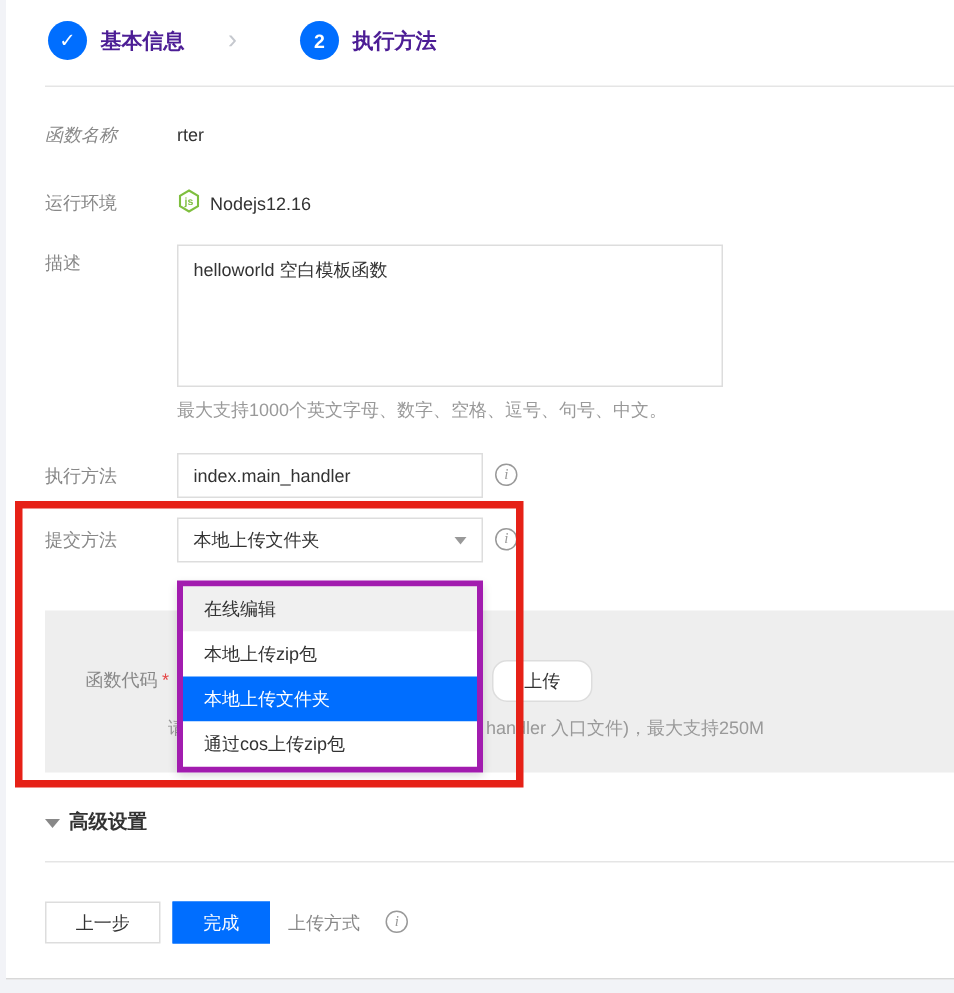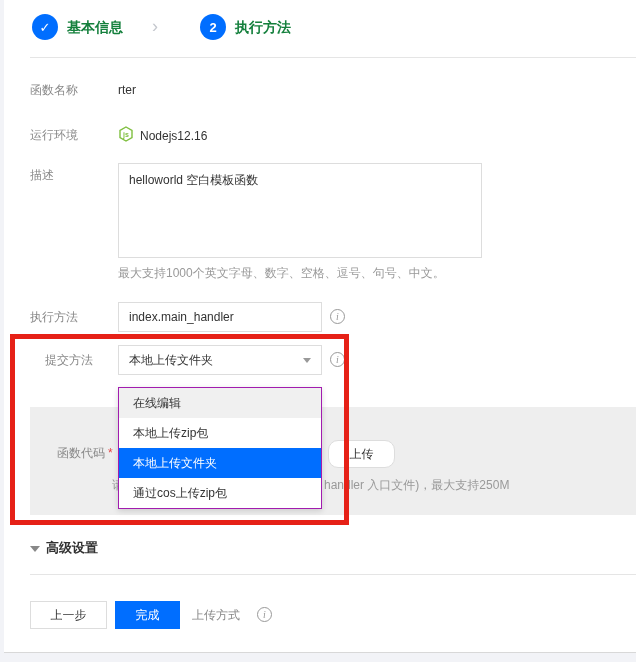--- a/index.html
+++ b/index.html
@@ -18,21 +18,21 @@
   }
   .abs { position:absolute; }
 
   
   .step-circle {
     width:26px; height:26px; border-radius:50%;
     background:#006eff; color:#fff;
     display:flex; align-items:center; justify-content:center;
     font-size:13px; font-weight:bold;
   }
-  .step-label { font-size:14px; font-weight:bold; color:#15803d; line-height:16px; }
+  .step-label { font-size:14px; font-weight:bold; color:#4c1d95; line-height:16px; }
   .step-sep { color:#c5c8ce; font-size:18px; line-height:18px; }
 
   .divider { height:1px; background:#e5e5e5; }
 
   .field-label { color:#888; font-size:12px; line-height:14px; }
   .field-value { color:#333; font-size:12px; line-height:14px; }
   .help-text { color:#999; font-size:12px; line-height:14px; white-space:nowrap; }
 
   textarea.desc {
     width:364px; height:95px; border:1px solid #ddd; background:#fff;
@@ -64,21 +64,21 @@
   .gray-panel { background:#eeeeee; }
 
   .btn {
     display:flex; align-items:center; justify-content:center;
     font-size:12px; cursor:pointer;
   }
   .btn-plain { background:#fff; border:1px solid #ddd; color:#333; }
   .btn-primary { background:#006eff; border:1px solid #006eff; color:#fff; }
 
   .menu {
-    width:204px; background:#fff; border:1px solid #a21caf;
+    width:204px; background:#fff; border:4px solid #a21caf;
     box-shadow:0 2px 6px rgba(0,0,0,.15); z-index:6;
   }
   .menu-item {
     height:30px; line-height:30px; padding-left:14px; font-size:12px;
     color:#333; background:#fff; cursor:pointer; white-space:nowrap;
   }
   .menu-item.hover { background:#f0f0f0; }
   .menu-item.selected { background:#006eff; color:#fff; }
 
   .required-star { color:#e54545; font-size:12px; margin-left:3px; }
@@ -106,41 +106,41 @@
   </div>
   <div class="abs step-label" style="left:63px; top:19px;">基本信息</div>
   <div class="abs step-sep" style="left:148px; top:17px;">›</div>
   <div class="abs step-circle" style="left:196px; top:14px;">
     <span>2</span>
   </div>
   <div class="abs step-label" style="left:231px; top:19px;">执行方法</div>
 
   <div class="abs divider" style="left:26px; right:0; top:57px;"></div>
 
-  <div class="abs field-label" style="left:26px; top:83px;">函数名称</div>
+  <div class="abs field-label" style="left:26px; top:83px;font-style:italic;">函数名称</div>
   <div class="abs field-value" style="left:114px; top:83px;">rter</div>
 
   <div class="abs field-label" style="left:26px; top:128px;">运行环境</div>
   <span class="abs" style="left:114px; top:126px; width:16px; height:16px;">
     <svg width="16" height="16" viewBox="0 0 16 16">
       <path d="M8 1 L14 4.5 V11.5 L8 15 L2 11.5 V4.5 Z" fill="none" stroke="#7fbf3f" stroke-width="1.4"></path>
       <text x="8" y="10.8" font-size="7" text-anchor="middle" fill="#7fbf3f" font-weight="bold" font-family="Liberation Sans,sans-serif">js</text>
     </svg>
   </span>
   <div class="abs field-value" style="left:136px; top:129px;">Nodejs12.16</div>
 
   <div class="abs field-label" style="left:26px; top:168px;">描述</div>
   <textarea class="abs desc" style="left: 114px; top: 163px;">helloworld 空白模板函数</textarea>
   <div class="abs help-text" style="left:114px; top:266px;">最大支持1000个英文字母、数字、空格、逗号、句号、中文。</div>
 
   <div class="abs field-label" style="left:26px; top:310px;">执行方法</div>
   <input class="abs text-input" style="left: 114px; top: 302px;" value="index.main_handler">
   <span class="abs info-icon" style="left:326px; top:309px;">i</span>
 
-  <div class="abs field-label" style="left:26px; top:353px;margin-left:15px;">提交方法</div>
+  <div class="abs field-label" style="left:26px; top:353px;">提交方法</div>
   <div class="abs select-box" style="left:114px; top:345px;">
     <span>本地上传文件夹</span>
     <span class="caret-down"></span>
   </div>
   <span class="abs info-icon" style="left:326px; top:352px;">i</span>
 
   <div class="abs gray-panel" style="left:26px; top:407px; right:0; height:108px;"></div>
 
   <div class="abs" style="left:53px; top:446px;">
     <span class="field-label">函数代码</span><span class="required-star">*</span>

